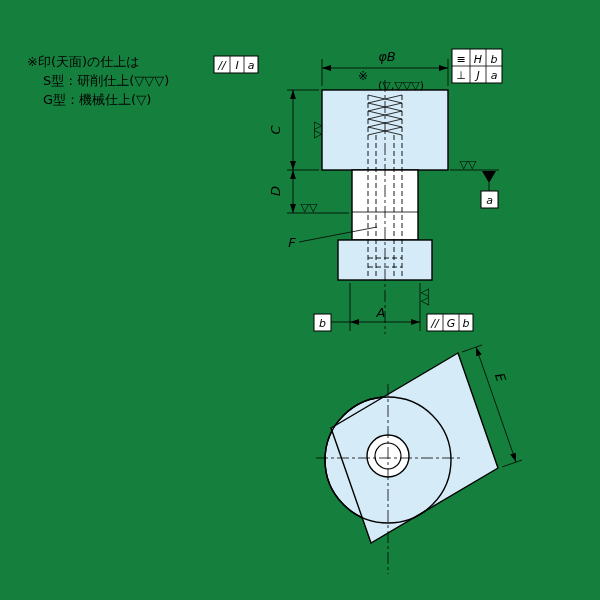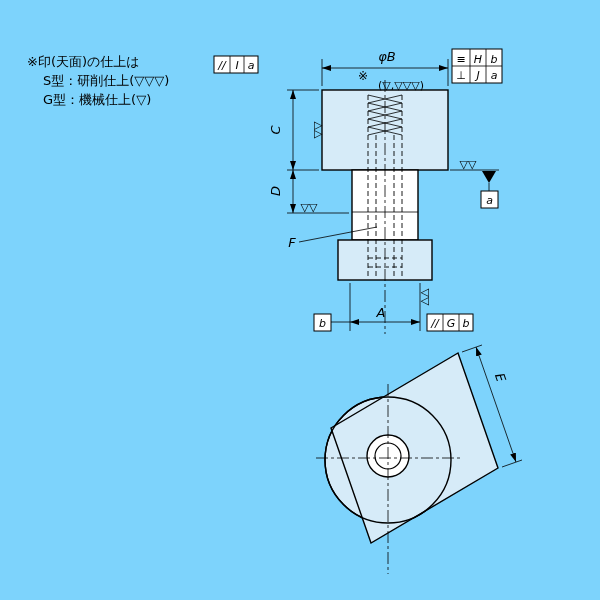--- a/index.html
+++ b/index.html
@@ -1,16 +1,16 @@
 <!DOCTYPE html>
 <html><head>
 <meta charset="utf-8">
 <style>
   html,body{margin:0;padding:0;background:#fff;}
-  #stage{position:relative;width:600px;height:600px;background:#7dd3fc;overflow:hidden;}
+  #stage{position:relative;width:600px;height:600px;background:#15803d;overflow:hidden;}
   svg text{font-family:"DejaVu Sans","Liberation Sans",sans-serif;font-size:13px;fill:#000;}
   .mid{text-anchor:middle;}
   .it{font-style:italic;}
   .s11{font-size:11px;}
   .s12{font-size:12px;}
   .shape{stroke:#000;stroke-width:1.4;}
   .white{fill:#ffffff;}
   .thin{stroke:#000;stroke-width:0.8;fill:none;}
   .dim{stroke:#000;stroke-width:0.8;fill:none;}
   .hid{stroke:#000;stroke-width:0.9;fill:none;stroke-dasharray:5 3;}

